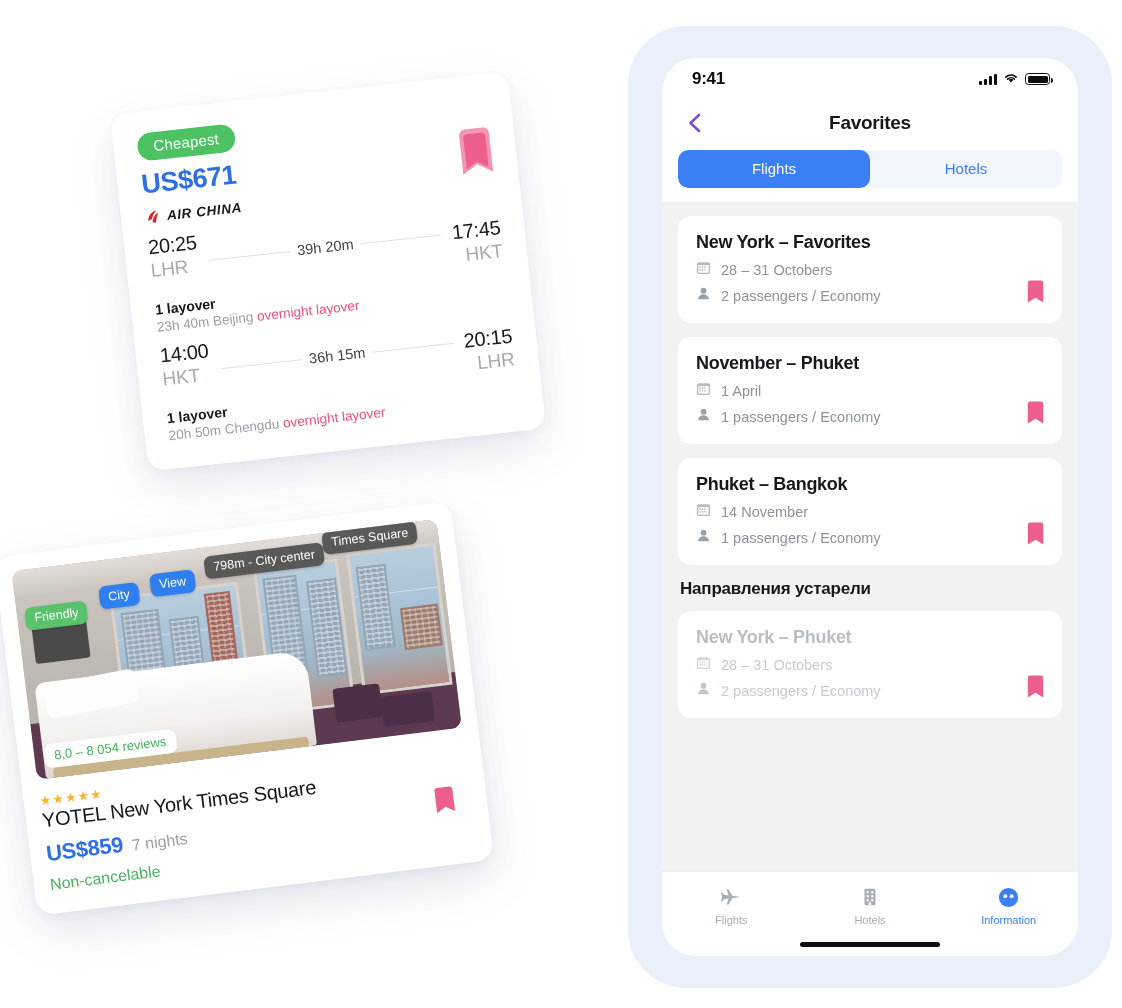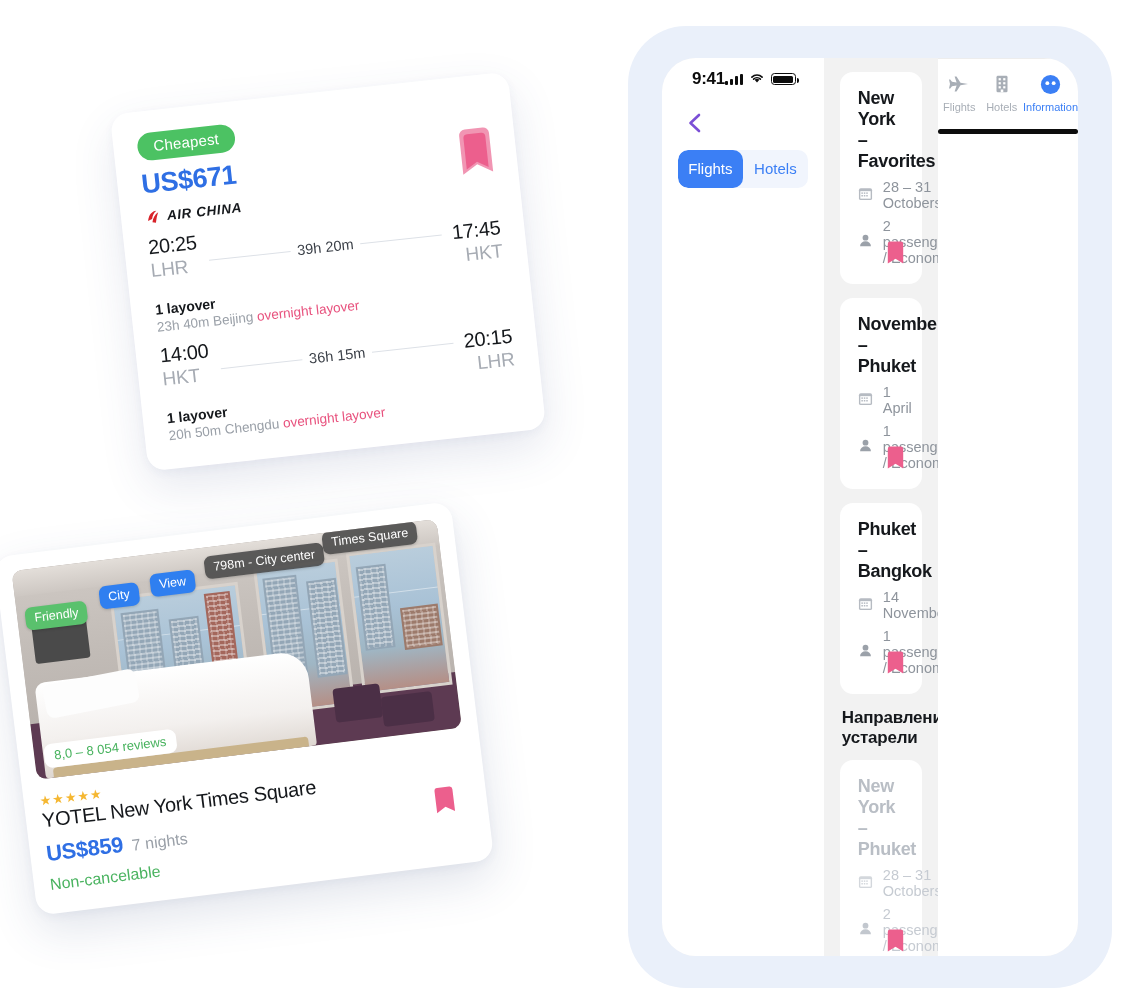--- a/index.html
+++ b/index.html
@@ -224,21 +224,21 @@
   .phone-screen {
     position: absolute;
     left: 34px;
     top: 32px;
     width: 416px;
     height: 898px;
     background: #f2f2f2;
     border-radius: 34px;
     overflow: hidden;
     display: flex;
-    flex-direction: row;
+    flex-direction: column;
   }
   .nav-area { background:#ffffff; flex:0 0 auto; }
   .statusbar {
     height: 42px;
     display: flex;
     align-items: center;
     justify-content: space-between;
     padding: 0 28px 0 30px;
   }
   .sb-time { font-size:17px; font-weight:bold; color:#0d0d0d; letter-spacing:-.3px; }
@@ -495,20 +495,21 @@
           <span class="batt"></span>
         </span>
       </div>
 
       <div class="titlebar">
         <span class="back-chevron">
           <svg viewBox="0 0 22 22" width="22" height="22">
             <path d="M15 3 L6.5 11 L15 19" stroke="#7b4fd6" stroke-width="2.6" fill="none" stroke-linecap="round" stroke-linejoin="round"></path>
           </svg>
         </span>
+        <span class="screen-title">Favorites</span>
       </div>
 
       <div class="segmented">
         <span class="seg active">Flights</span>
         <span class="seg">Hotels</span>
       </div>
 
     </div>
 
     <div class="scroll-area">

